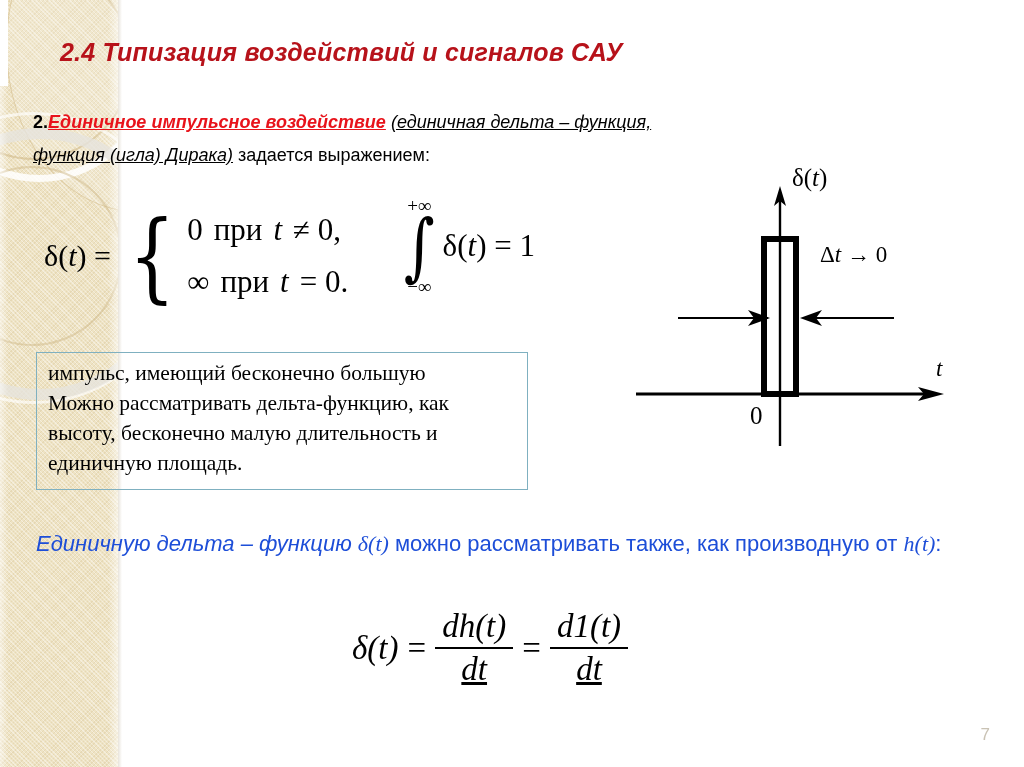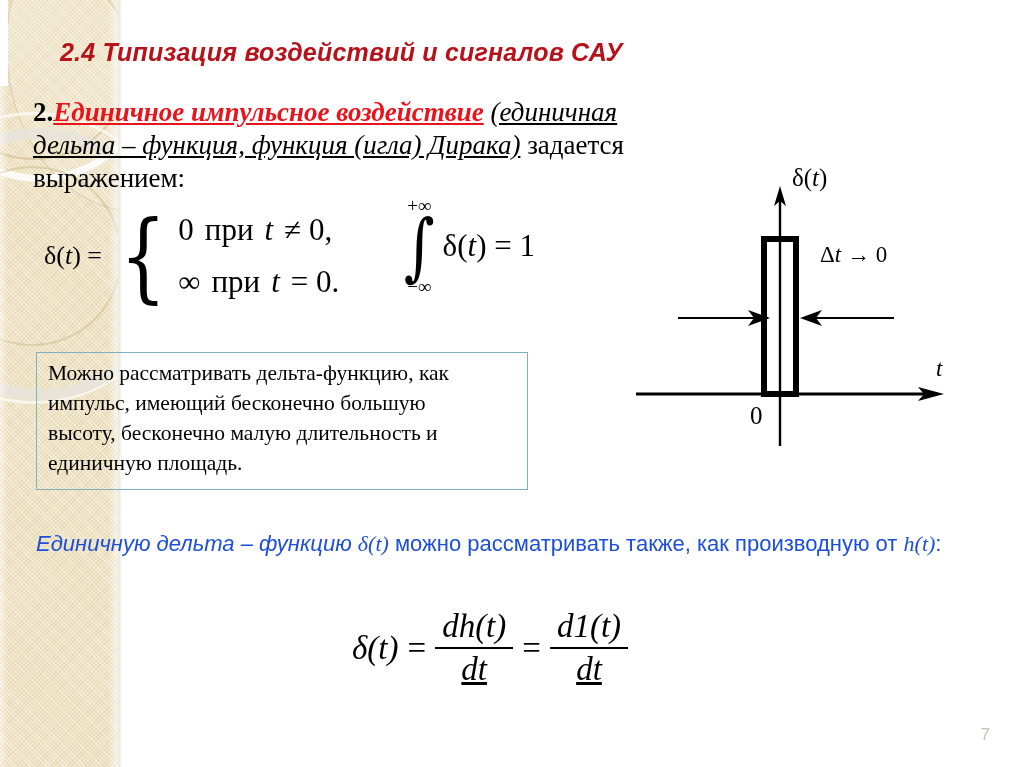--- a/index.html
+++ b/index.html
@@ -115,24 +115,24 @@
     font-weight: bold;
     font-style: italic;
     letter-spacing: 0.2px;
     white-space: nowrap;
   }
 
   
   .intro {
     position: absolute;
     left: 33px;
-    top: 96px;
+    top: 106px;
     width: 625px;
-    font-family: Liberation Serif, serif;
-    font-size: 27px;
+    font-family: Liberation Sans, sans-serif;
+    font-size: 18px;
     line-height: 33px;
     color: #000000;
   }
   .intro .num { font-weight: bold; }
   .intro .red-term {
     color: #e8131b;
     font-weight: bold;
     font-style: italic;
     text-decoration: underline;
   }
@@ -145,21 +145,21 @@
   .formula-main {
     position: absolute;
     left: 44px;
     top: 212px;
     font-family: "Liberation Serif", serif;
     color: #000;
     display: flex;
     align-items: center;
   }
   .fm-lhs {
-    font-size: 26px;
+    font-size: 30px;
   }
   .fm-lhs .var { font-style: italic; }
   .brace {
     font-size: 98px;
     line-height: 0.78;
     margin: 0 4px 0 10px;
     font-family: "DejaVu Serif", serif;
     font-weight: 300;
     transform: scaleX(0.75);
   }
@@ -350,22 +350,22 @@
     <span class="int-stack">
       <span class="int-lim">+∞</span>
       <span class="int-sign">∫</span>
       <span class="int-lim">−∞</span>
     </span>
     <span class="int-body"><span>δ(</span><span class="var">t</span><span>) = 1</span></span>
   </div>
 
   <div class="note-box"></div>
   <div class="note-text">
+    <div>импульс, имеющий бесконечно большую</div>
     <div>Можно рассматривать дельта-функцию, как</div>
-    <div>импульс, имеющий бесконечно большую</div>
     <div>высоту, бесконечно малую длительность и</div>
     <div class="lastline">единичную площадь.</div>
   </div>
 
   <div class="lower-par">
     <span class="em">Единичную дельта – функцию</span>
     <span class="mathi">δ(t)</span>
     <span>можно рассматривать также, как производную от</span>
     <span class="mathi">h(t)</span><span>:</span>
   </div>

